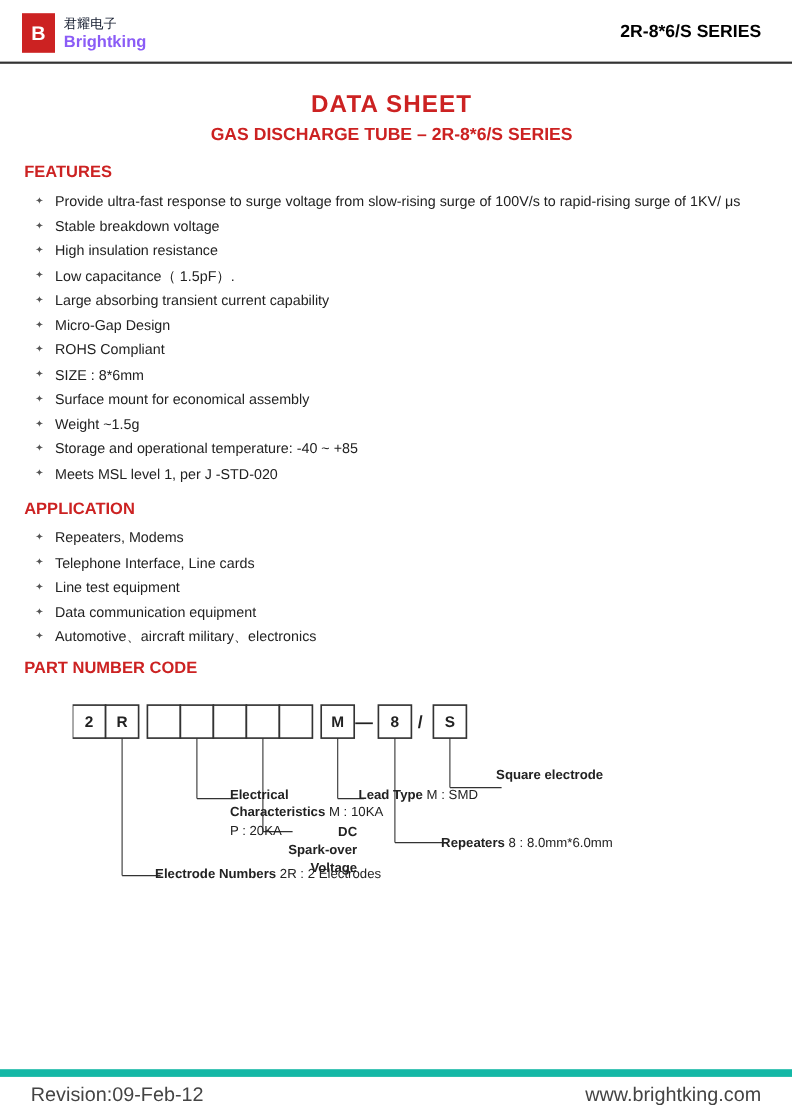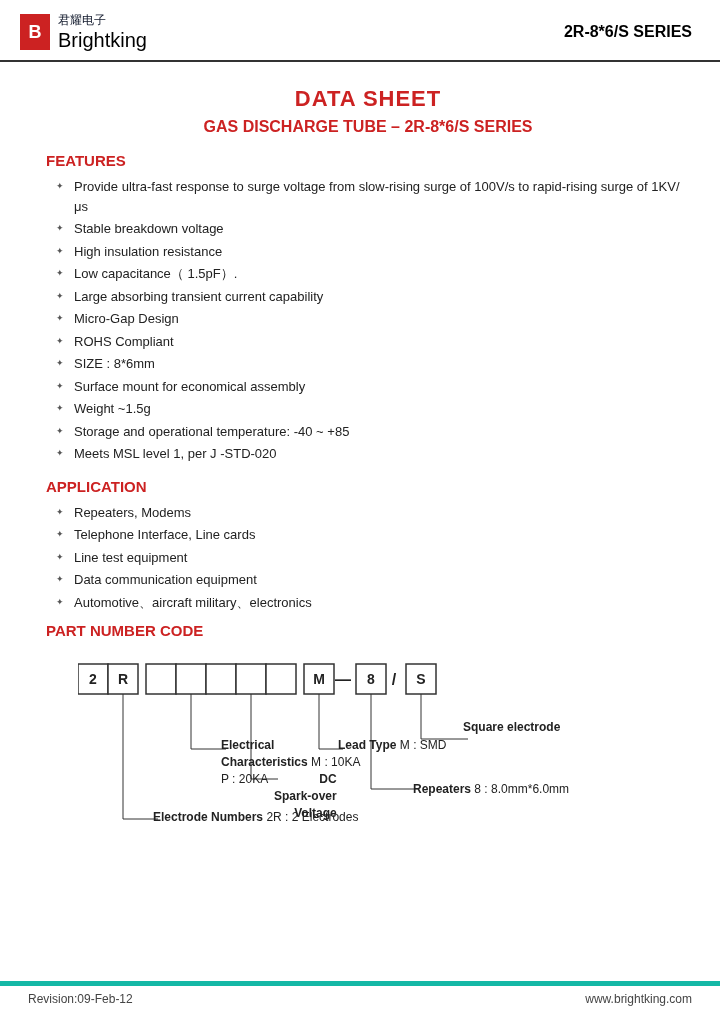--- a/index.html
+++ b/index.html
@@ -39,33 +39,33 @@
     }
     .logo-text {
       display: flex;
       flex-direction: column;
     }
     .logo-cn {
       font-size: 12px;
       color: #0f172a;
     }
     .logo-en {
-      font-size: 20px;
-      font-weight: normal;
-      color: #000000;
+      font-size: 15px;
+      font-weight: bold;
+      color: #8b5cf6;
     }
     .series-label {
       font-size: 16px;
       font-weight: bold;
       color: #000000;
     }
 
     
     .content {
-      padding: 10px 30px 20px 46px;
+      padding: 10px 30px 20px 22px;
     }
 
     .doc-title {
       text-align: center;
       font-size: 22px;
       font-weight: bold;
       color: #cc2222;
       margin: 14px 0 6px 0;
       letter-spacing: 1px;
     }
@@ -125,25 +125,25 @@
       height: 100%;
       pointer-events: none;
     }
 
     
     .footer {
       position: absolute;
       bottom: 0;
       left: 0;
       right: 0;
-      border-top: 5px solid #14b8a6;
+      border-top: 7px solid #14b8a6;
       padding: 6px 28px;
       display: flex;
       justify-content: space-between;
-      font-size: 12px;
+      font-size: 18px;
       color: #444;
     }
   </style>
 </head>
 <body>
 
 <div class="header">
   <div class="logo-area">
     <div class="logo-box">
       <span>B</span>

